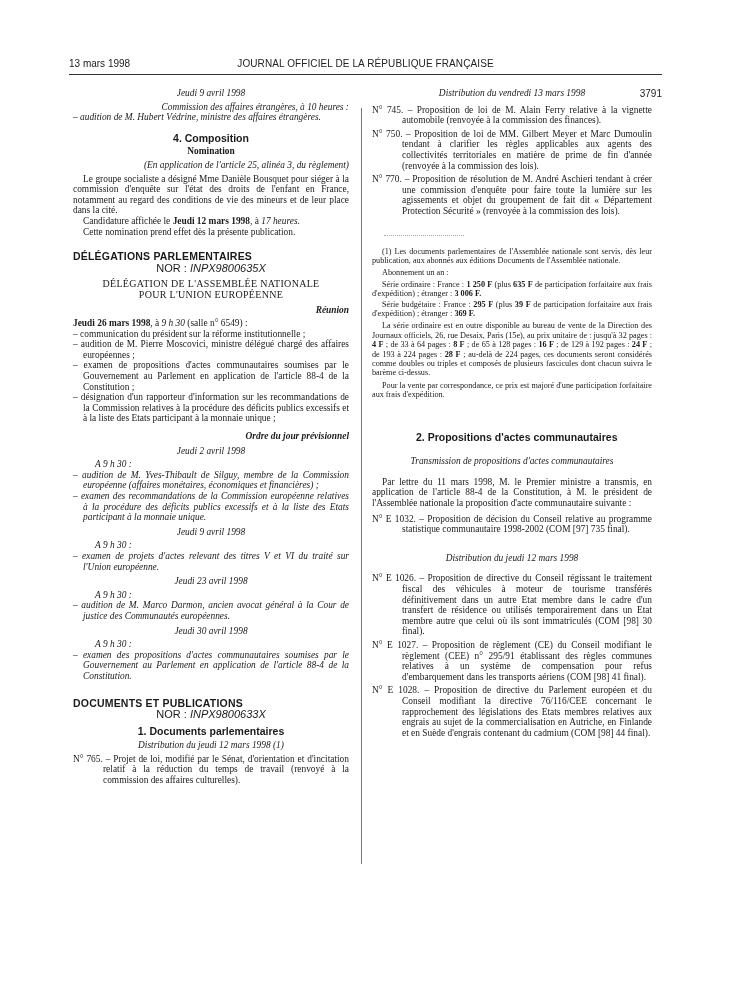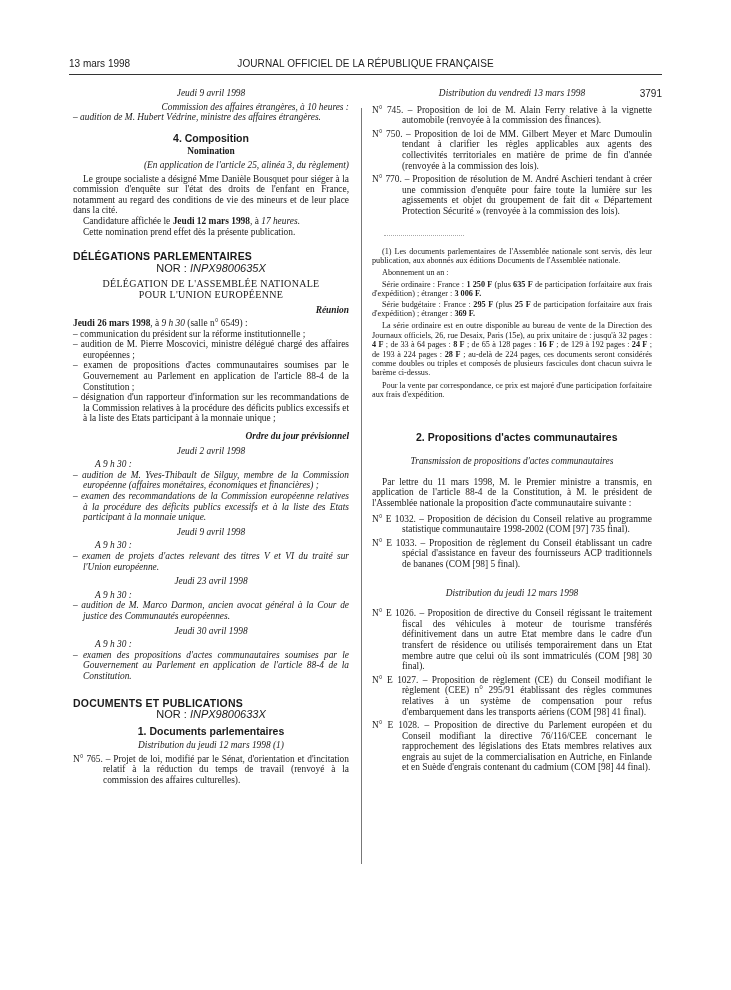--- a/index.html
+++ b/index.html
@@ -113,28 +113,27 @@
   <p class="entry">N° 745. – Proposition de loi de M. Alain Ferry relative à la vignette automobile (renvoyée à la commission des finances).</p>
   <p class="entry">N° 750. – Proposition de loi de MM. Gilbert Meyer et Marc Dumoulin tendant à clarifier les règles applicables aux agents des collectivités territoriales en matière de prime de fin d'année (renvoyée à la commission des lois).</p>
   <p class="entry">N° 770. – Proposition de résolution de M. André Aschieri tendant à créer une commission d'enquête pour faire toute la lumière sur les agissements et objet du groupement de fait dit « Département Protection Sécurité » (renvoyée à la commission des lois).</p>
 
   <div class="fn-rule"></div>
 
   <div>
     <p class="fn-p" style="margin-top:0">(1) Les documents parlementaires de l'Assemblée nationale sont servis, dès leur publication, aux abonnés aux éditions Documents de l'Assemblée nationale.</p>
     <p class="fn-p">Abonnement un an :</p>
     <p class="fn-p" style="margin-top:2px"><span>Série ordinaire : France : </span><b>1 250 F</b><span> (plus </span><b>635 F</b><span> de participation forfaitaire aux frais d'expédition) ; étranger : </span><b>3 006 F.</b></p>
-    <p class="fn-p" style="margin-top:1px"><span>Série budgétaire : France : </span><b>295 F</b><span> (plus </span><b>25 F</b><span> de participation forfaitaire aux frais d'expédition) ; étranger : </span><b>369 F.</b></p>
+    <p class="fn-p" style="margin-top:1px"><span>Série budgétaire : France : </span><b>295 F</b><span> (plus </span><b>39 F</b><span> de participation forfaitaire aux frais d'expédition) ; étranger : </span><b>369 F.</b></p>
     <p class="fn-p"><span>La série ordinaire est en outre disponible au bureau de vente de la Direction des Journaux officiels, 26, rue Desaix, Paris (15e), au prix unitaire de : jusqu'à 32 pages : </span><b>4 F</b><span> ; de 33 à 64 pages : </span><b>8 F</b><span> ; de 65 à 128 pages : </span><b>16 F</b><span> ; de 129 à 192 pages : </span><b>24 F</b><span> ; de 193 à 224 pages : </span><b>28 F</b><span> ; au-delà de 224 pages, ces documents seront considérés comme doubles ou triples et composés de plusieurs fascicules dont chacun suivra le barème ci-dessus.</span></p>
     <p class="fn-p">Pour la vente par correspondance, ce prix est majoré d'une participation forfaitaire aux frais d'expédition.</p>
   </div>
 
   <div class="h-sec" style="margin-top:32px;text-align:left;padding-left:44px">2. Propositions d'actes communautaires</div>
   <div class="date-c" style="margin:14px 0 10px">Transmission de propositions d'actes communautaires</div>
   <p class="p" style="margin-bottom:5px">Par lettre du 11 mars 1998, M. le Premier ministre a transmis, en application de l'article 88-4 de la Constitution, à M. le président de l'Assemblée nationale la proposition d'acte communautaire suivante :</p>
   <p class="entry">N° E 1032. – Proposition de décision du Conseil relative au programme statistique communautaire 1998-2002 (COM [97] 735 final).</p>
-  <p class="entry">N° E 1033. – Proposition de règlement du Conseil établissant un cadre spécial d'assistance en faveur des fournisseurs ACP traditionnels de bananes (COM [98] 5 final).</p>
 
   <div class="date-c" style="margin:18px 0 10px">Distribution du jeudi 12 mars 1998</div>
   <p class="entry">N° E 1026. – Proposition de directive du Conseil régissant le traitement fiscal des véhicules à moteur de tourisme transférés définitivement dans un autre Etat membre dans le cadre d'un transfert de résidence ou utilisés temporairement dans un Etat membre autre que celui où ils sont immatriculés (COM [98] 30 final).</p>
   <p class="entry">N° E 1027. – Proposition de règlement (CE) du Conseil modifiant le règlement (CEE) n° 295/91 établissant des règles communes relatives à un système de compensation pour refus d'embarquement dans les transports aériens (COM [98] 41 final).</p>
   <p class="entry">N° E 1028. – Proposition de directive du Parlement européen et du Conseil modifiant la directive 76/116/CEE concernant le rapprochement des législations des Etats membres relatives aux engrais au sujet de la commercialisation en Autriche, en Finlande et en Suède d'engrais contenant du cadmium (COM [98] 44 final).</p>
 </div>
 
 </body></html>

